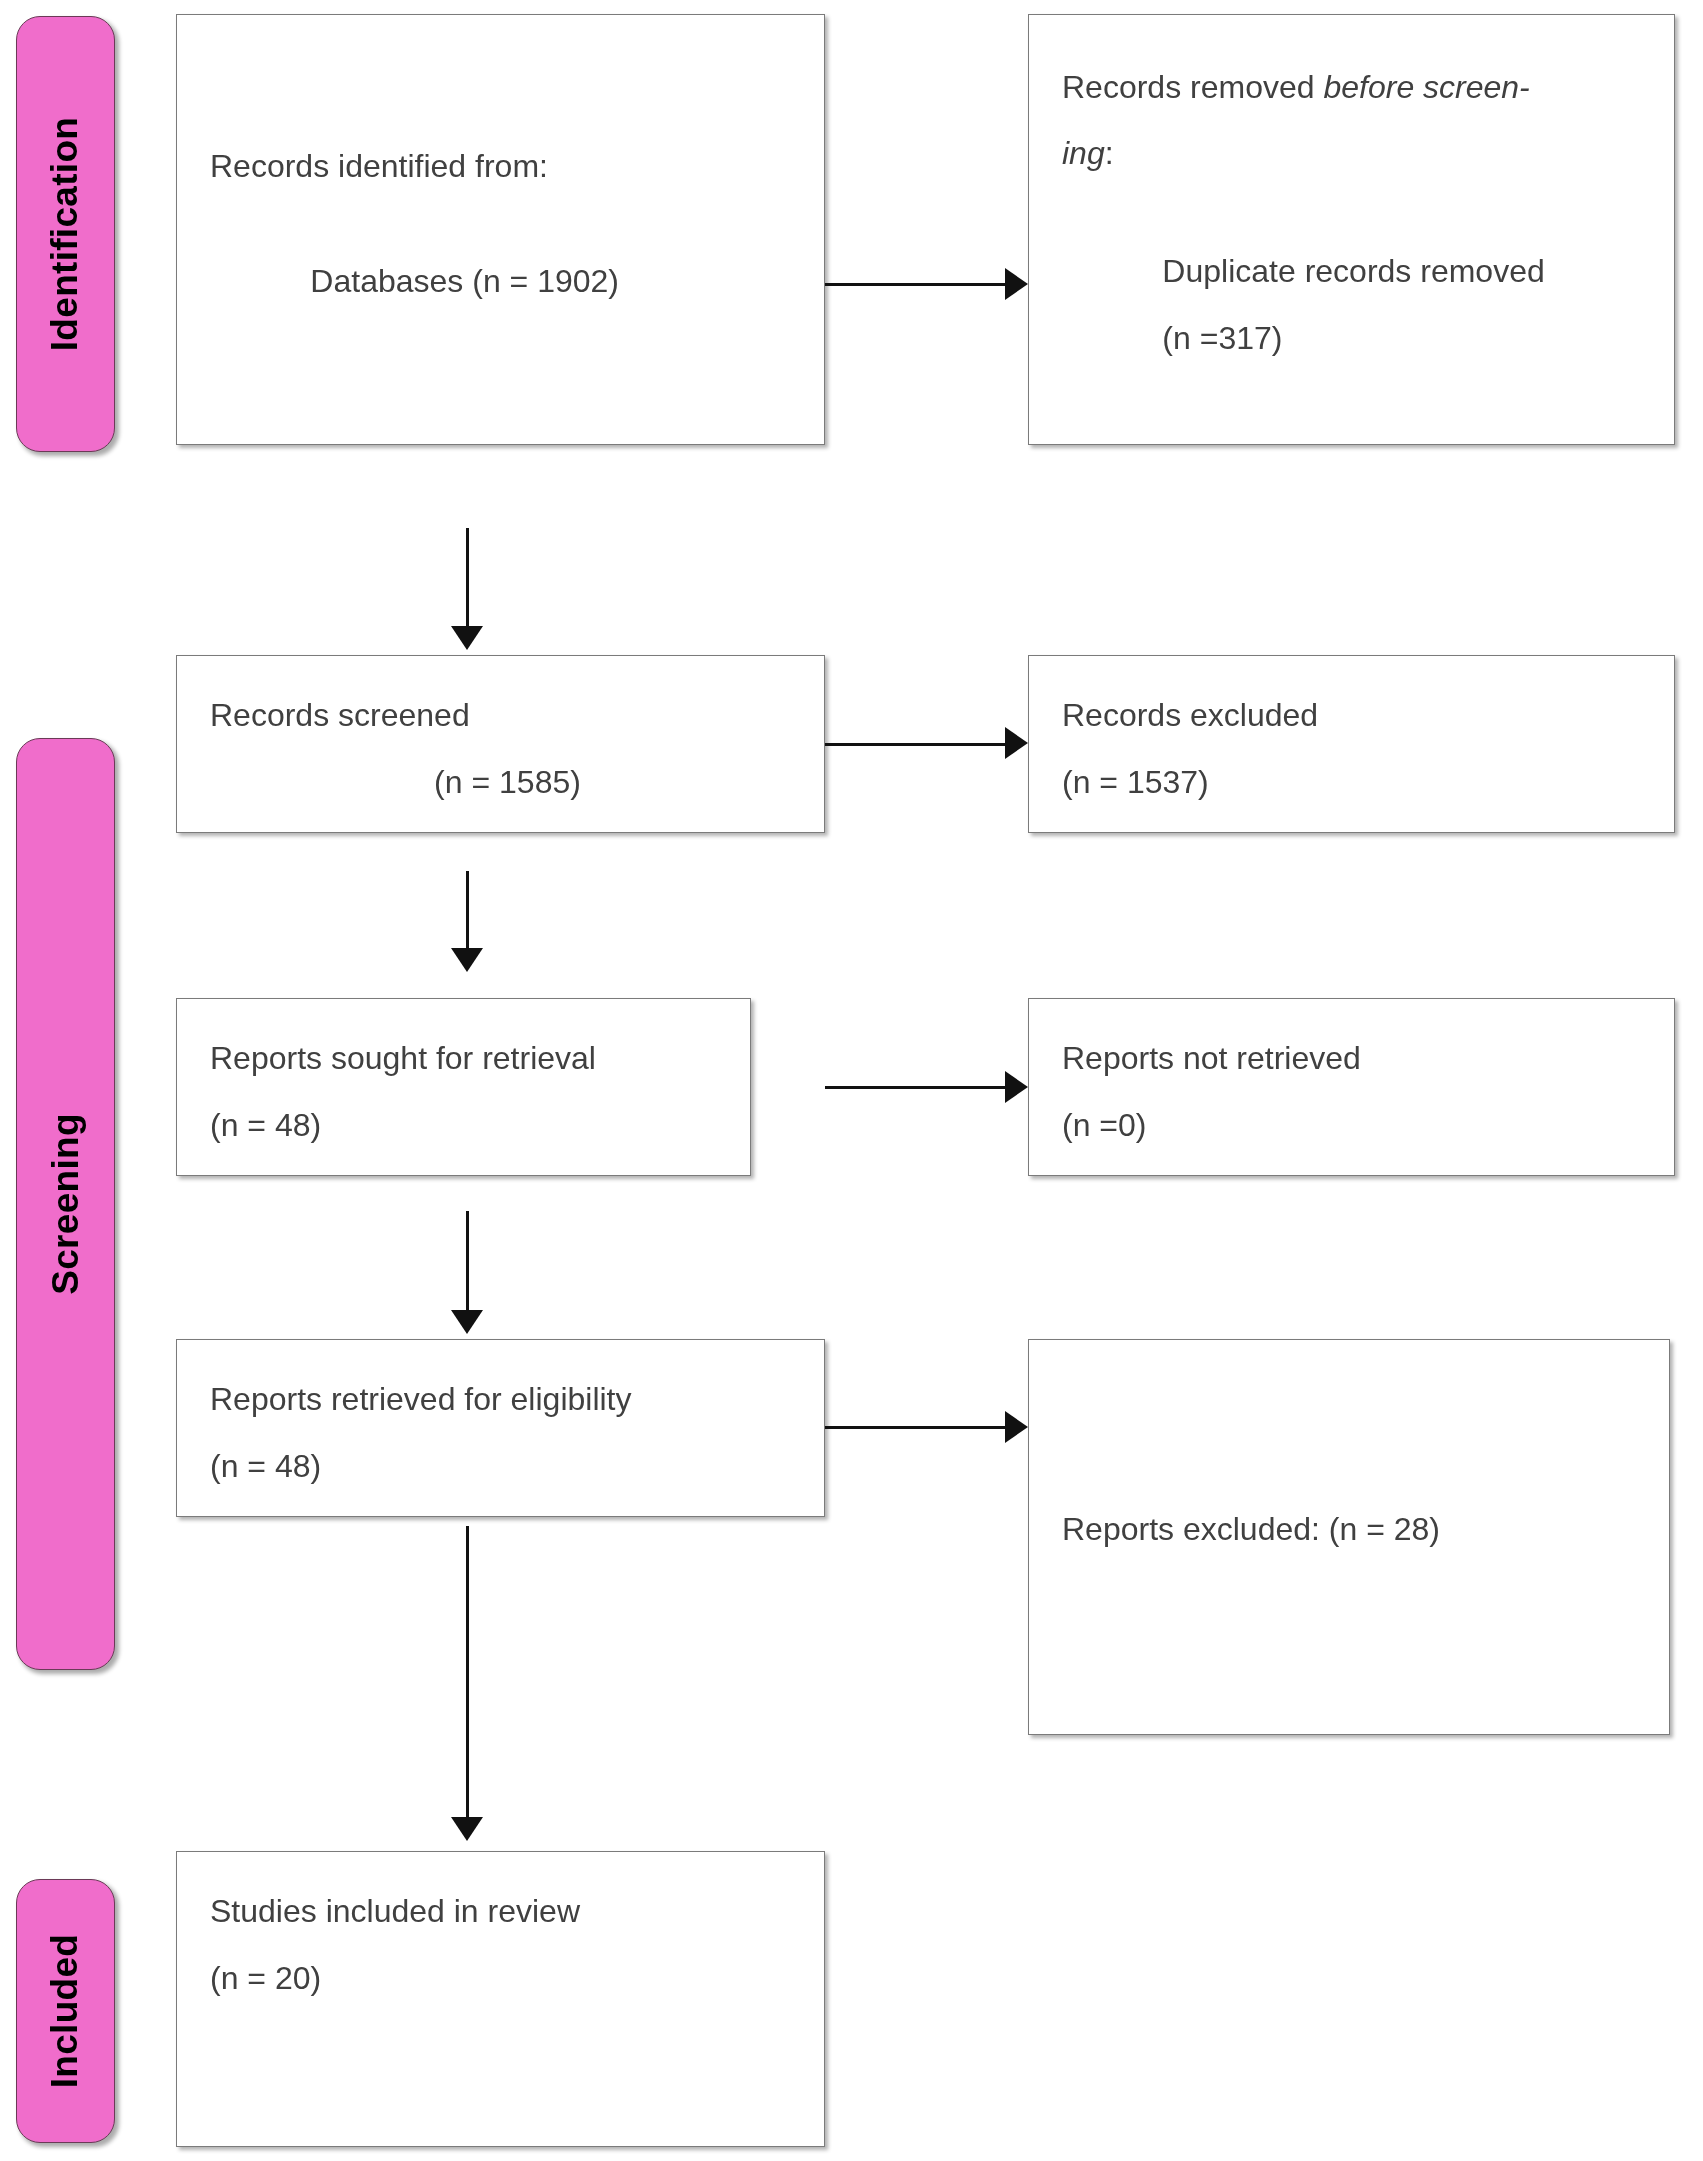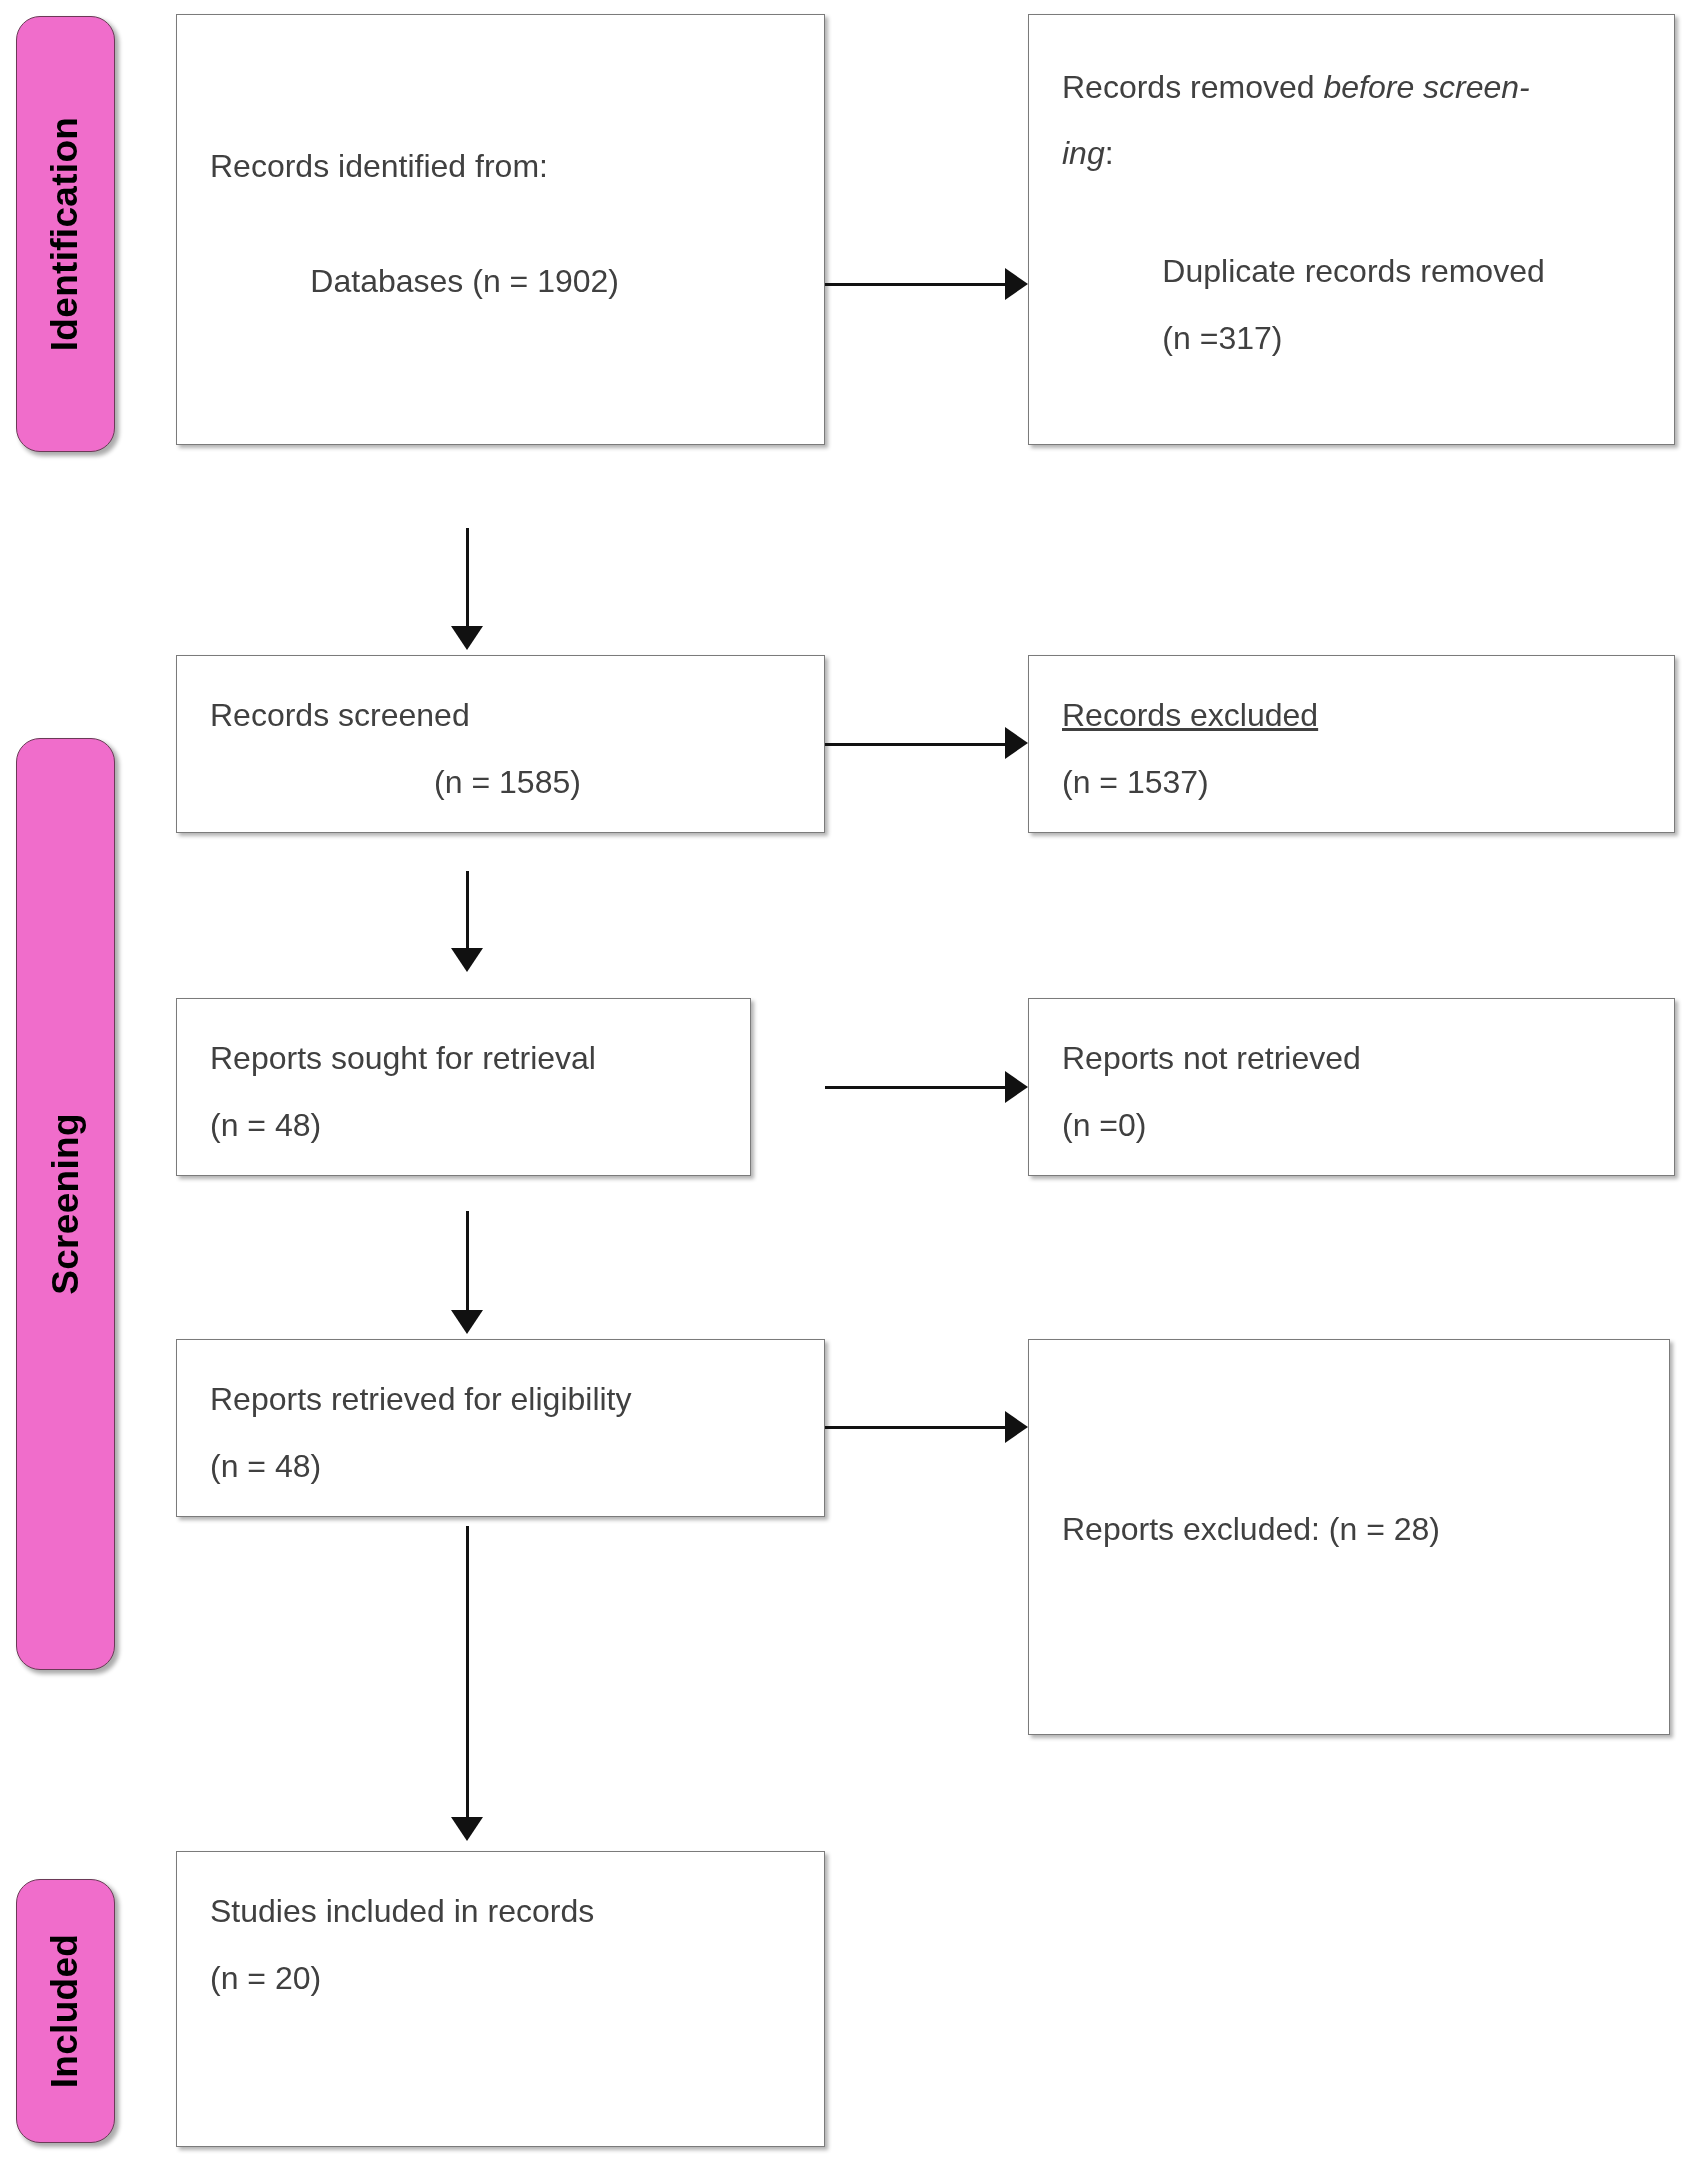--- a/index.html
+++ b/index.html
@@ -129,21 +129,21 @@
 
   <div class="v-line" style="left:466px; top:528px; height:102px;"></div>
   <div class="v-head" style="left:451px; top:626px;"></div>
 
   <div class="flow-box" style="left:176px; top:655px; width:649px; height:178px;">
     <div class="box-text" style="top:35px;">Records screened</div>
     <div class="box-text" style="top:102px;text-align:center;">(n = 1585)</div>
   </div>
 
   <div class="flow-box" style="left:1028px; top:655px; width:647px; height:178px;">
-    <div class="box-text" style="top:35px;text-decoration:underline;">Records excluded</div>
+    <div class="box-text" style="top:35px;">Records excluded</div>
     <div class="box-text" style="top:102px;">(n = 1537)</div>
   </div>
 
   <div class="h-line" style="left:825px; top:743px; width:180px;"></div>
   <div class="h-head" style="left:1005px; top:727px;"></div>
 
   <div class="v-line" style="left:466px; top:871px; height:79px;"></div>
   <div class="v-head" style="left:451px; top:948px;"></div>
 
   <div class="flow-box" style="left:176px; top:998px; width:575px; height:178px;">
@@ -171,18 +171,18 @@
     <div class="box-text" style="top:165px;">Reports excluded: (n = 28)</div>
   </div>
 
   <div class="h-line" style="left:825px; top:1426px; width:180px;"></div>
   <div class="h-head" style="left:1005px; top:1411px;"></div>
 
   <div class="v-line" style="left:466px; top:1526px; height:294px;"></div>
   <div class="v-head" style="left:451px; top:1817px;"></div>
 
   <div class="flow-box" style="left:176px; top:1851px; width:649px; height:296px;">
-    <div class="box-text" style="top:35px;">Studies included in records</div>
+    <div class="box-text" style="top:35px;">Studies included in review</div>
     <div class="box-text" style="top:102px;">(n = 20)</div>
   </div>
 
 </div>
 
 
 </body></html>

